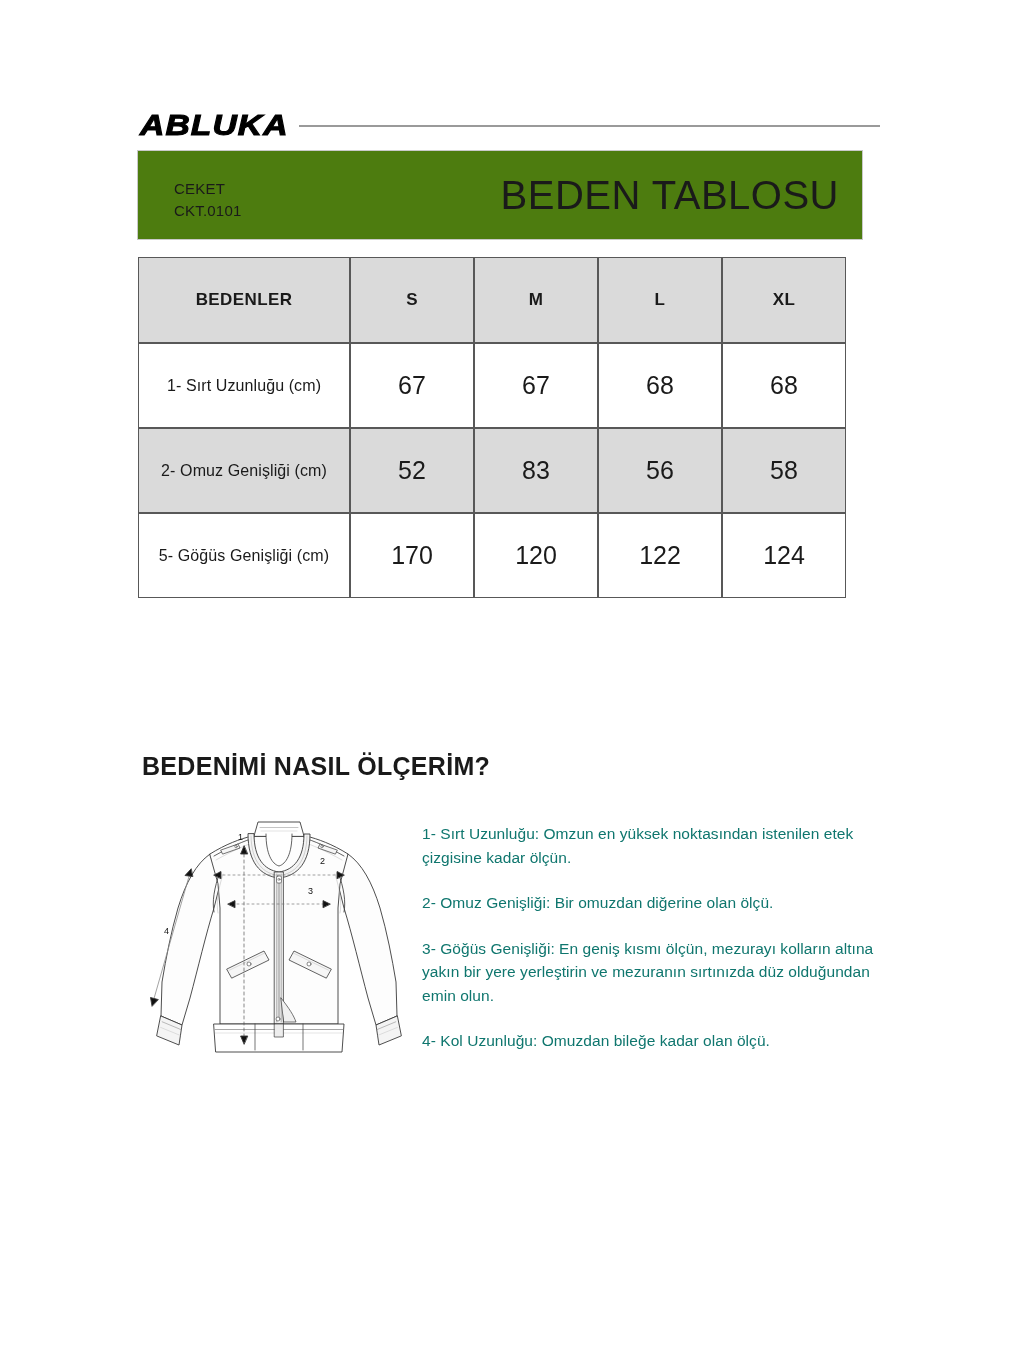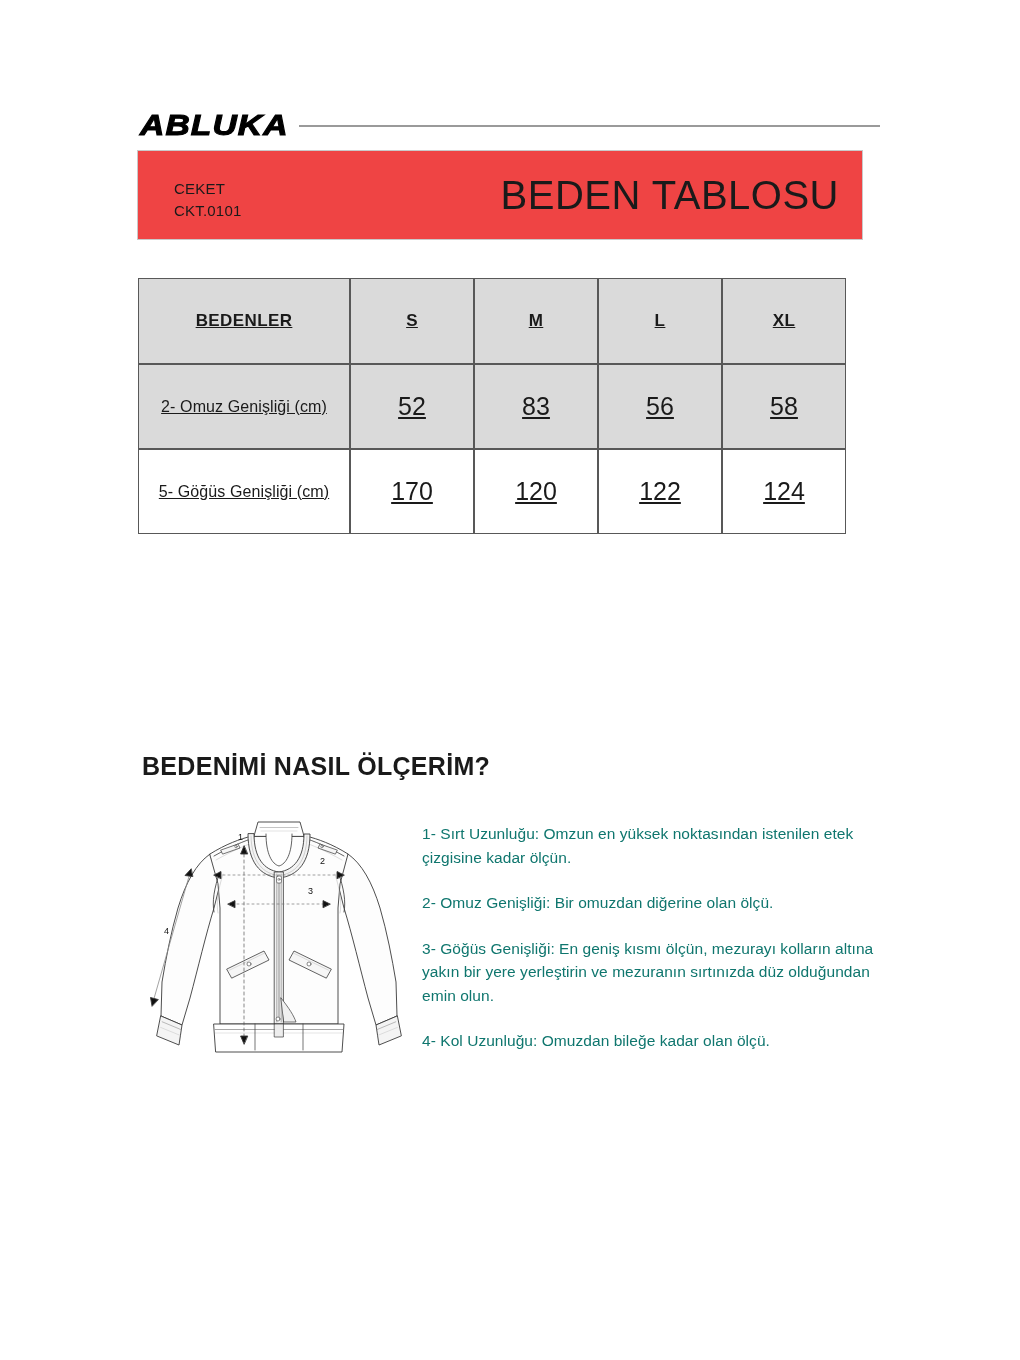--- a/index.html
+++ b/index.html
@@ -49,21 +49,21 @@
   }
 
   
   .title-card {
     position: absolute;
     left: 137px;
     top: 150px;
     width: 726px;
     height: 90px;
     border: 1.5px solid #c9c9c9;
-    background: #ef4444;
+    background: #4d7c0f;
     box-sizing: border-box;
     display: flex;
     align-items: center;
   }
   .title-card .meta {
     position: absolute;
     left: 36px;
     top: 27px;
     font-size: 15px;
     line-height: 1.45;
@@ -79,26 +79,25 @@
     font-size: 40px;
     font-weight: 400;
     letter-spacing: 0.5px;
     white-space: nowrap;
   }
 
   
   .size-table {
     position: absolute;
     left: 138px;
-    top: 278px;
+    top: 257px;
     width: 708px;
     border-collapse: separate;
     border-spacing: 0;
     table-layout: fixed;
-    text-decoration: underline;
   }
   .size-table col.c-label { width: 212px; }
   .size-table col.c-size  { width: 124px; }
   .size-table th,
   .size-table td {
     border: 1px solid #585858;
     box-sizing: border-box;
     text-align: center;
     vertical-align: middle;
     padding: 0;
@@ -185,20 +184,27 @@
   <thead>
     <tr>
       <th>BEDENLER</th>
       <th>S</th>
       <th>M</th>
       <th>L</th>
       <th>XL</th>
     </tr>
   </thead>
   <tbody>
+    <tr class="odd">
+      <td class="row-label">1- Sırt Uzunluğu (cm)</td>
+      <td class="val">67</td>
+      <td class="val">67</td>
+      <td class="val">68</td>
+      <td class="val">68</td>
+    </tr>
     <tr class="even">
       <td class="row-label">2- Omuz Genişliği (cm)</td>
       <td class="val">52</td>
       <td class="val">83</td>
       <td class="val">56</td>
       <td class="val">58</td>
     </tr>
     <tr class="odd">
       <td class="row-label">5- Göğüs Genişliği (cm)</td>
       <td class="val">170</td>

